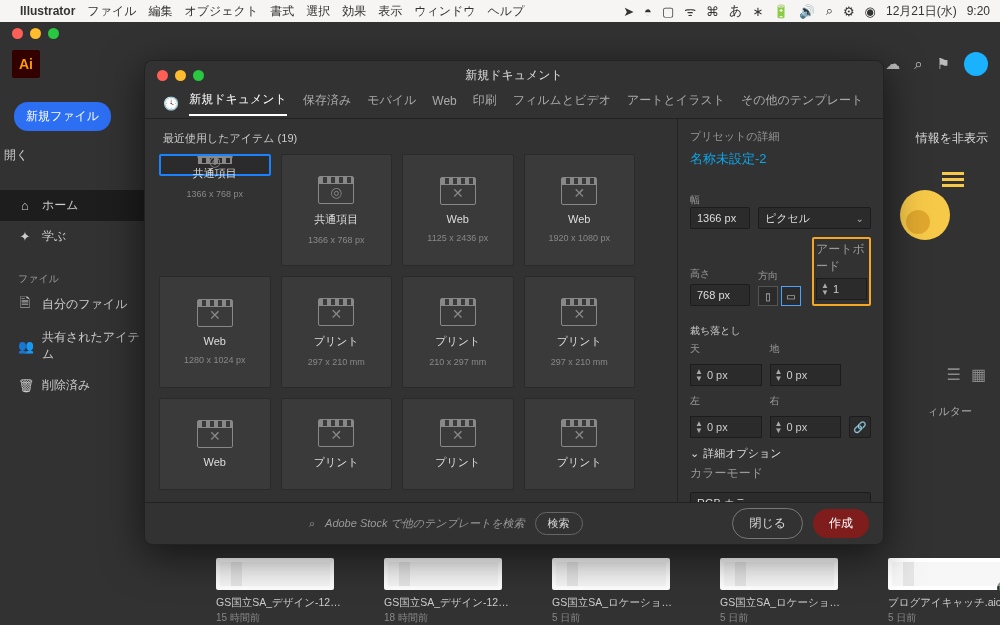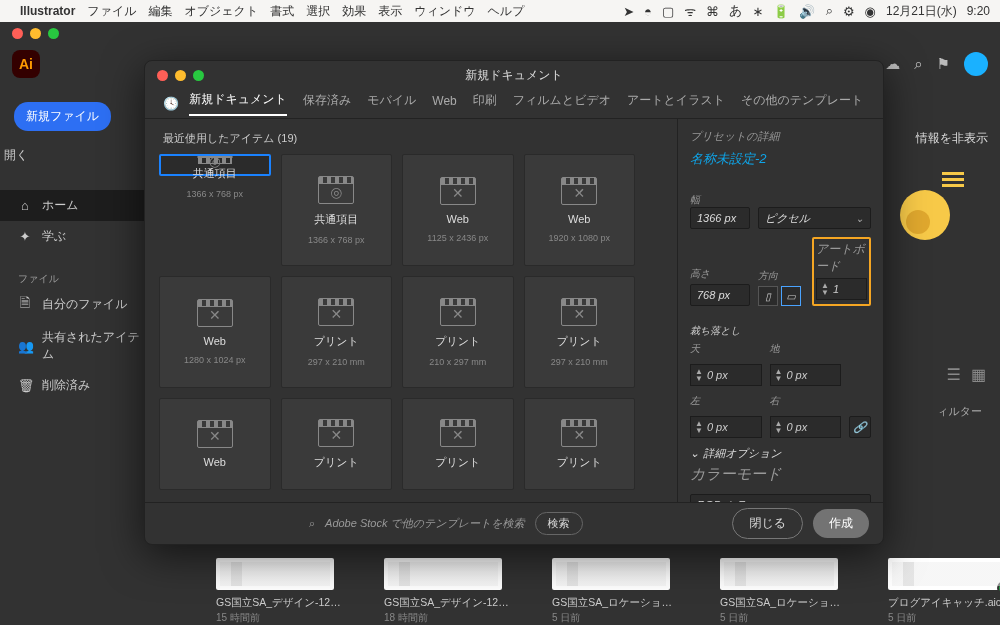--- a/index.html
+++ b/index.html
@@ -13,38 +13,38 @@
 .menubar .right { margin-left: auto; display: flex; align-items: center; gap: 10px; font-size: 12px; }
 .menubar .right .icon { font-size: 13px; }
 
 
 .win-controls { height: 22px; display: flex; align-items: center; gap: 7px; padding-left: 12px; background: #323232; }
 .dot { width: 11px; height: 11px; border-radius: 50%; }
 .dot.red { background: #ff5f57; } .dot.yellow { background: #febc2e; } .dot.green { background: #28c840; }
 
 
 .ai-top { height: 40px; background: #323232; display: flex; align-items: center; padding: 0 12px; }
-.ai-logo { width: 28px; height: 28px; background: #330000; border-radius: 8px; display: flex; align-items: center; justify-content: center; color: #ff9a00; font-weight: 700; font-size: 14px; }
+.ai-logo { width: 28px; height: 28px; background: #330000; border-radius: 2px; display: flex; align-items: center; justify-content: center; color: #ff9a00; font-weight: 700; font-size: 14px; }
 .ai-top .rspace { flex: 1; }
 .ai-top .ticon { margin-left: 14px; color: #bbb; font-size: 15px; }
 .ai-top .user { width: 24px; height: 24px; border-radius: 50%; background: #1ab1ff; margin-left: 14px; }
 
 
 .sidebar { position: absolute; left: 0; top: 84px; width: 160px; padding: 10px 0; }
 .new-btn { margin: 8px 14px; background: #2d6ff3; color: #fff; padding: 6px 12px; border-radius: 14px; display: inline-block; font-size: 12px; }
 .sb-title { padding: 8px 4px; font-size: 12px; color: #ccc; }
 .sb-sec { margin-top: 20px; padding: 0 18px; font-size: 10px; color: #999; }
 .sb-item { padding: 7px 18px; display: flex; align-items: center; gap: 10px; font-size: 12px; }
 .sb-item.active { background: #1d1d1d; }
 .sb-item .ic { width: 14px; text-align: center; font-size: 13px; }
 
 
 .info-hide { position: absolute; right: 12px; top: 130px; font-size: 12px; color: #ddd; }
 .right-icons { position: absolute; right: 14px; top: 365px; display: flex; gap: 10px; color: #888; font-size: 16px; }
-.filter-lbl { position: absolute; right: 18px; top: 404px; font-size: 11px; color: #aaa; }
+.filter-lbl { position: absolute; right: 28px; top: 404px; font-size: 11px; color: #aaa; }
 
 
 .bg-files { position: absolute; left: 216px; top: 558px; display: flex; gap: 38px; font-size: 11px; color: #ccc; }
 .bg-file { width: 130px; }
 .bg-file .thumb { width: 118px; height: 32px; background: #fff; border-radius: 2px; margin-bottom: 6px; position: relative; }
 .bg-file .thumb::after { content: ""; position: absolute; top: 4px; left: 4px; right: 4px; bottom: 4px; background: linear-gradient(90deg,#eee 10%, #ccc 10%, #ccc 20%, #eee 20%); opacity: 0.5; }
 .bg-file .nm { white-space: nowrap; overflow: hidden; text-overflow: ellipsis; font-size: 10.5px; }
 .bg-file .tm { color: #888; font-size: 10px; margin-top: 1px; }
 .bg-file .badge { position:absolute; bottom:-5px; right:-5px; width:14px; height:14px; border-radius:50%; background:#2a9d4a; border:2px solid #323232; }
 
@@ -68,21 +68,21 @@
 .card.sel { border: 2px solid #1a82ff; }
 .card .cicon { width: 36px; height: 28px; border: 1px solid #888; border-radius: 2px; position: relative; }
 .card .cicon::before { content: ""; position: absolute; top: 0; left: 0; right: 0; height: 6px; background: repeating-linear-gradient(90deg, #888 0 4px, transparent 4px 8px); border-bottom: 1px solid #888; }
 .card .cicon.gl::after { content: "✕"; position: absolute; inset: 0; display:flex; align-items:center; justify-content:center; color:#888; font-size:14px; top:4px; }
 .card .cicon.globe::after { content: "◎"; position: absolute; inset: 0; display:flex; align-items:center; justify-content:center; color:#888; font-size:14px; top:4px; }
 .card.short { height: 92px; }
 .card .ct { font-size: 11px; color: #ddd; }
 .card .cd { font-size: 9px; color: #888; }
 
 
-.m-right { width: 206px; border-left: 1px solid #222; padding: 10px 12px; overflow: hidden; font-style: italic; }
+.m-right { width: 206px; border-left: 1px solid #222; padding: 10px 12px; overflow: hidden; }
 .m-right .h { font-size: 11px; color: #999; margin-bottom: 6px; }
 .m-right .preset { font-size: 13px; color: #0ea5e9; margin-bottom: 25px; }
 .fld-row { display: flex; gap: 8px; margin-bottom: 8px; align-items: flex-end; }
 .fld { flex: 1; display: flex; flex-direction: column; gap: 3px; }
 .fld .lbl { font-size: 10px; color: #999; }
 .inp { background: #2b2b2b; border: 1px solid #1c1c1c; color: #ddd; height: 22px; font-size: 11px; padding: 0 6px; display: flex; align-items: center; justify-content: space-between; border-radius: 2px; }
 .sel { background: #2b2b2b; border: 1px solid #1c1c1c; height: 22px; font-size: 11px; padding: 0 6px; display: flex; align-items: center; justify-content: space-between; color: #ddd; border-radius: 2px; }
 .sel .chev { color: #aaa; font-size: 10px; }
 .orient { display: flex; gap: 3px; }
 .orient .ob { width: 20px; height: 20px; background: #2b2b2b; border: 1px solid #555; display:flex; align-items:center; justify-content:center; font-size:10px; color:#ccc; }
@@ -93,21 +93,21 @@
 .section-t { font-size: 10px; color: #ccc; margin: 18px 0 4px; }
 .linkic { width: 22px; height: 22px; background: #2b2b2b; border: 1px solid #1c1c1c; display:flex; align-items:center; justify-content:center; font-size:11px; color:#aaa; border-radius: 2px; }
 .exp { font-size: 11px; color: #ddd; margin: 8px 0 4px; display:flex; align-items:center; gap:4px; }
 
 
 .m-foot { height: 42px; border-top: 1px solid #222; display: flex; align-items: center; padding: 0 14px; }
 .search-area { flex: 1; display:flex; align-items:center; justify-content:center; gap: 10px; color:#999; font-size:11px; }
 .search-area .sbtn { border: 1px solid #666; border-radius: 12px; padding: 3px 12px; color: #ddd; font-size: 11px; text-align: center; }
 .btn { border-radius: 18px; padding: 6px 16px; font-size: 12px; }
 .btn.ghost { border: 1px solid #777; color: #ddd; margin-right: 10px; }
-.btn.primary { background: #737373; color: #fff; }
+.btn.primary { background: #7f1d1d; color: #fff; }
 
 
 .clockart { position:absolute; right: 30px; top: 170px; width: 70px; height: 70px; }
 .clockart .c1 { width: 50px; height:50px; border-radius:50%; background:#f7c948; position:absolute; bottom:0; left:0; }
 .clockart .c2 { width: 24px; height:24px; border-radius:50%; background:#e0a82e; position:absolute; bottom:6px; left:6px; }
 .clockart .lines { position:absolute; top:2px; right:6px; width:22px; height:16px; background: repeating-linear-gradient(#f7c948 0 3px, transparent 3px 6px); }
 </style>
 </head>
 <body>
 
@@ -403,21 +403,21 @@
             </span>
             <span>0 px</span>
           </div>
         <div class="linkic">🔗</div>
       </div>
 
       <div class="exp">
           <span>⌄</span>
           <span>詳細オプション</span>
         </div>
-      <div class="lbl" style="font-size:15px;color:#999;margin-bottom:10px">カラーモード</div>
+      <div class="lbl" style="font-size:12px;color:#999;margin-bottom:10px">カラーモード</div>
       <div class="sel">
           <span>RGB カラー</span>
           <span class="chev">⌄</span>
         </div>
       <div class="lbl" style="font-size:10px;color:#999;margin:6px 0 3px">ラスタライズ効果</div>
       <div class="sel">
           <span>スクリーン (72 ppi)</span>
           <span class="chev">⌄</span>
         </div>
 

